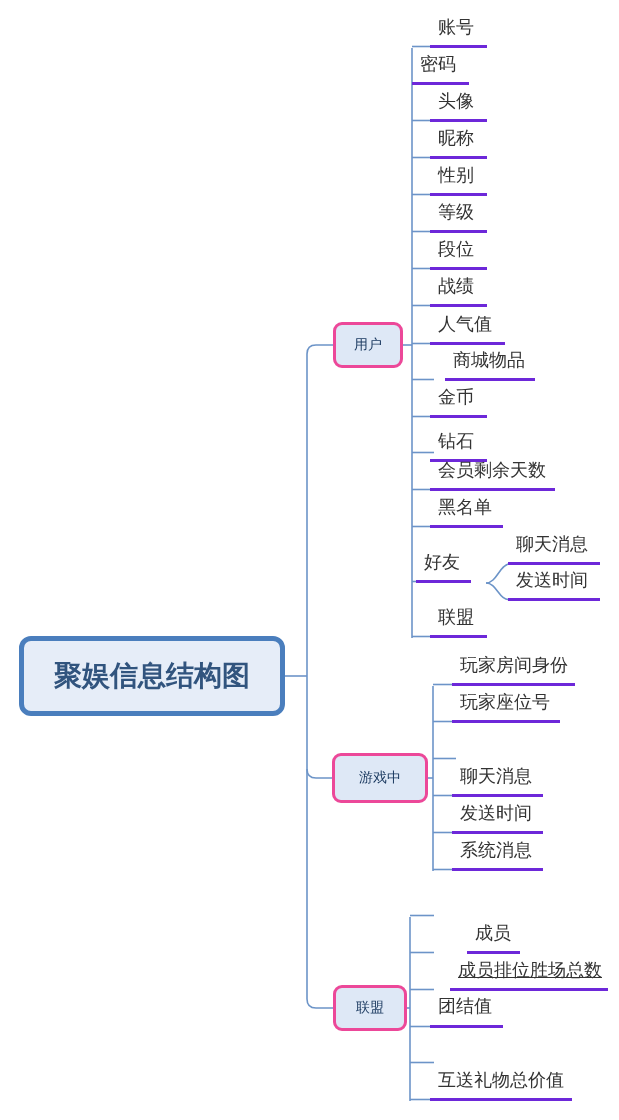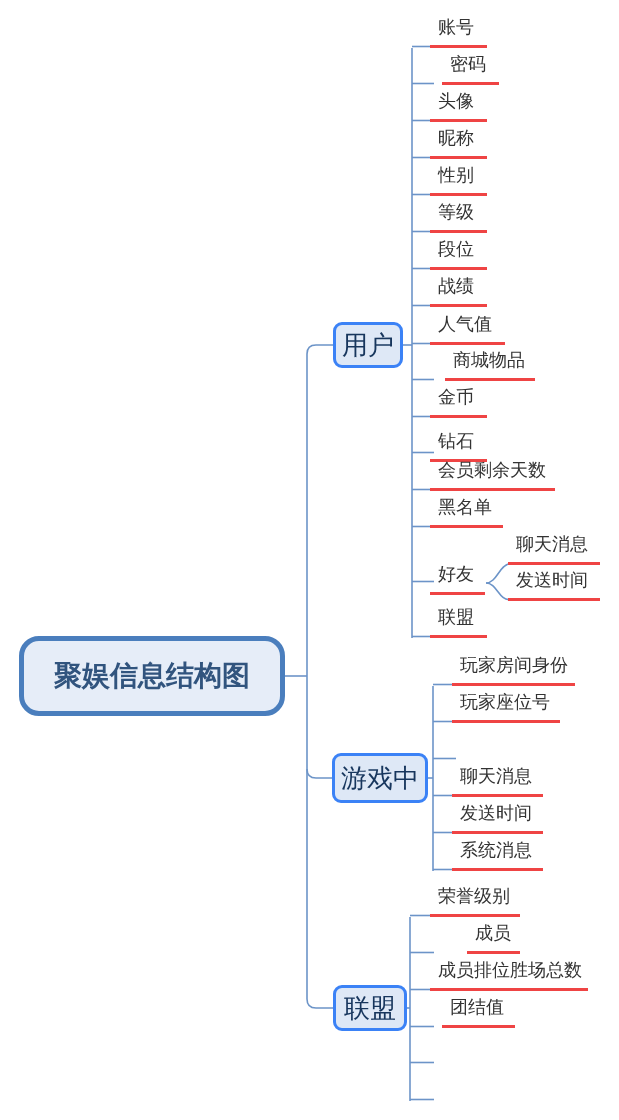--- a/index.html
+++ b/index.html
@@ -11,46 +11,46 @@
     overflow:hidden;
   }
   #connector-svg{position:absolute;left:0;top:0;width:619px;height:1120px;}
   .leaf{
     position:absolute;
     box-sizing:border-box;
     font-size:18px;
     line-height:22px;
     color:#333333;
     padding:0 10px 7px 8px;
-    border-bottom:3px solid #ef4444;
+    border-bottom:3px solid #6d28d9;
     white-space:nowrap;
     overflow:visible;
   }
   .node-box{
     position:absolute;
     box-sizing:border-box;
     display:flex;
     align-items:center;
     justify-content:center;
     background:#DEE8F6;
-    border:3px solid #3b82f6;
+    border:3px solid #ec4899;
     border-radius:9px;
-    font-size:26px;
+    font-size:14px;
     color:#17365D;
     white-space:nowrap;
   }
   .root-box{
     position:absolute;
     box-sizing:border-box;
     display:flex;
     align-items:center;
     justify-content:center;
     background:#E6EDF8;
     border:5px solid #4A7EBD;
-    border-radius:20px;
+    border-radius:12px;
     font-size:28px;
     font-weight:bold;
     color:#31547E;
     white-space:nowrap;
   }
 </style>
 </head>
 <body>
 
 <div id="canvas">
@@ -107,39 +107,39 @@
 
   <div class="node-box" id="branch-game" style="left:332px;top:753px;width:96px;height:50px;">
     <span>游戏中</span>
   </div>
 
   <div class="node-box" id="branch-alliance" style="left:333px;top:985px;width:74px;height:46px;">
     <span>联盟</span>
   </div>
 
 <div class="leaf" style="left: 430px; top: 16px; width: 57px;">账号</div>
-    <div class="leaf" style="left: 442px; top: 53px; width: 57px;">密码</div>
+    <div class="leaf" style="left: 412px; top: 53px; width: 57px;">密码</div>
     <div class="leaf" style="left: 430px; top: 90px; width: 57px;">头像</div>
     <div class="leaf" style="left: 430px; top: 127px; width: 57px;">昵称</div>
     <div class="leaf" style="left: 430px; top: 164px; width: 57px;">性别</div>
     <div class="leaf" style="left: 430px; top: 201px; width: 57px;">等级</div>
     <div class="leaf" style="left: 430px; top: 238px; width: 57px;">段位</div>
     <div class="leaf" style="left: 430px; top: 275px; width: 57px;">战绩</div>
     <div class="leaf" style="left: 430px; top: 313px; width: 75px;">人气值</div>
     <div class="leaf" style="left: 430px; top: 349px; width: 90px; margin-left: 15px;">商城物品</div>
     <div class="leaf" style="left: 430px; top: 386px; width: 57px;">金币</div>
     <div class="leaf" style="left: 430px; top: 430px; width: 57px;">钻石</div>
     <div class="leaf" style="left: 430px; top: 459px; width: 125px;">会员剩余天数</div>
     <div class="leaf" style="left: 430px; top: 496px; width: 73px;">黑名单</div>
-    <div class="leaf" style="left: 430px; top: 551px; width: 55px; margin-top: 12px;">好友</div>
+    <div class="leaf" style="left: 416px; top: 551px; width: 55px;">好友</div>
     <div class="leaf" style="left: 430px; top: 606px; width: 57px;">联盟</div>
     <div class="leaf" style="left: 452px; top: 654px; width: 123px;">玩家房间身份</div>
     <div class="leaf" style="left: 452px; top: 691px; width: 108px;">玩家座位号</div>
     <div class="leaf" style="left: 452px; top: 765px; width: 91px;">聊天消息</div>
     <div class="leaf" style="left: 452px; top: 802px; width: 91px;">发送时间</div>
     <div class="leaf" style="left: 452px; top: 839px; width: 91px;">系统消息</div>
-    <div class="leaf" style="left: 430px; top: 885px; width: 90px;">荣誉级别</div>
     <div class="leaf" style="left: 430px; top: 922px; width: 53px; margin-left: 37px;">成员</div>
-    <div class="leaf" style="left: 430px; top: 959px; width: 158px;">成员排位胜场总数</div>
-    <div class="leaf" style="left: 442px; top: 996px; width: 73px;">团结值</div>
+    <div class="leaf" style="left: 450px; top: 959px; width: 158px; text-decoration: underline;">成员排位胜场总数</div>
+    <div class="leaf" style="left: 430px; top: 996px; width: 73px; font-family: Liberation Mono, monospace;">团结值</div>
+    <div class="leaf" style="left: 430px; top: 1069px; width: 142px;">互送礼物总价值</div>
     <div class="leaf" style="left: 508px; top: 533px; width: 92px;">聊天消息</div>
     <div class="leaf" style="left: 508px; top: 569px; width: 92px;">发送时间</div>
   </div>
 
 </body></html>

